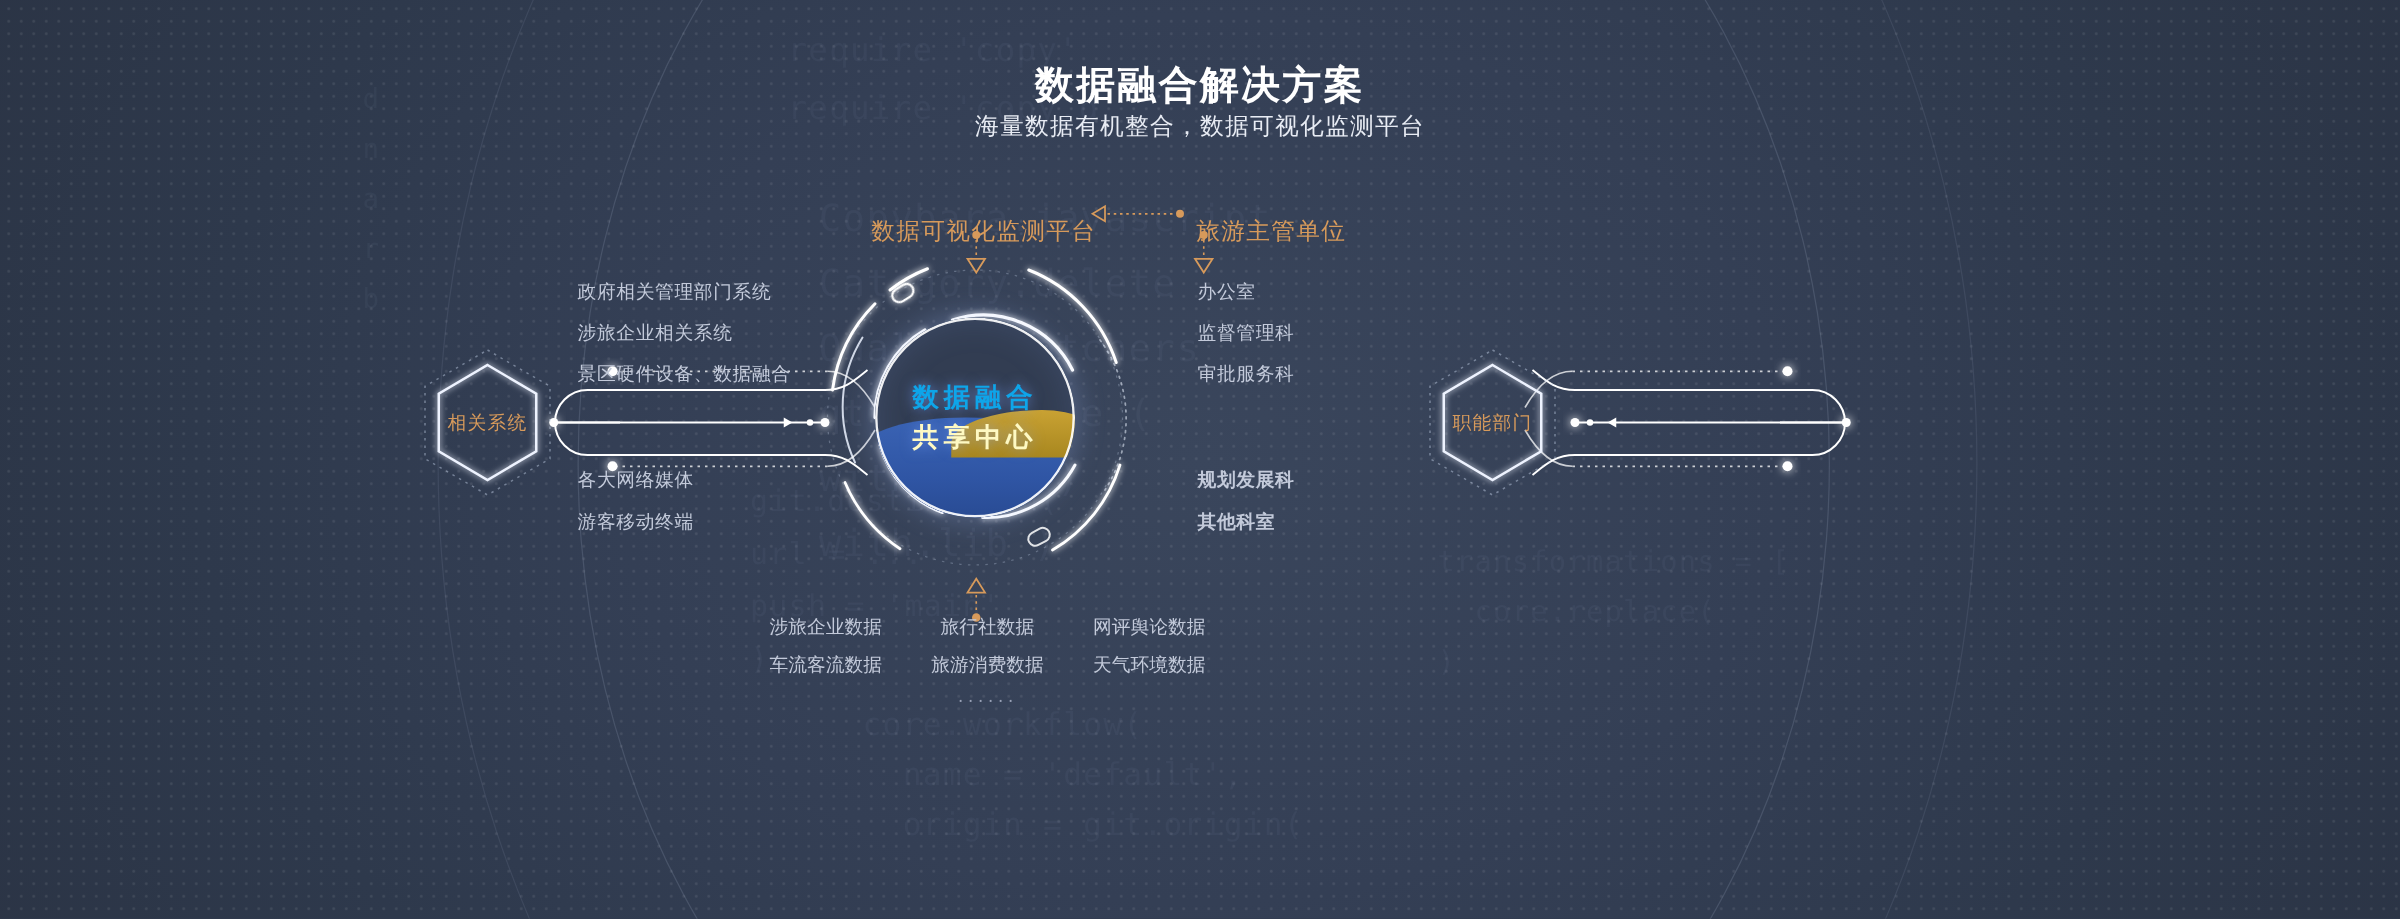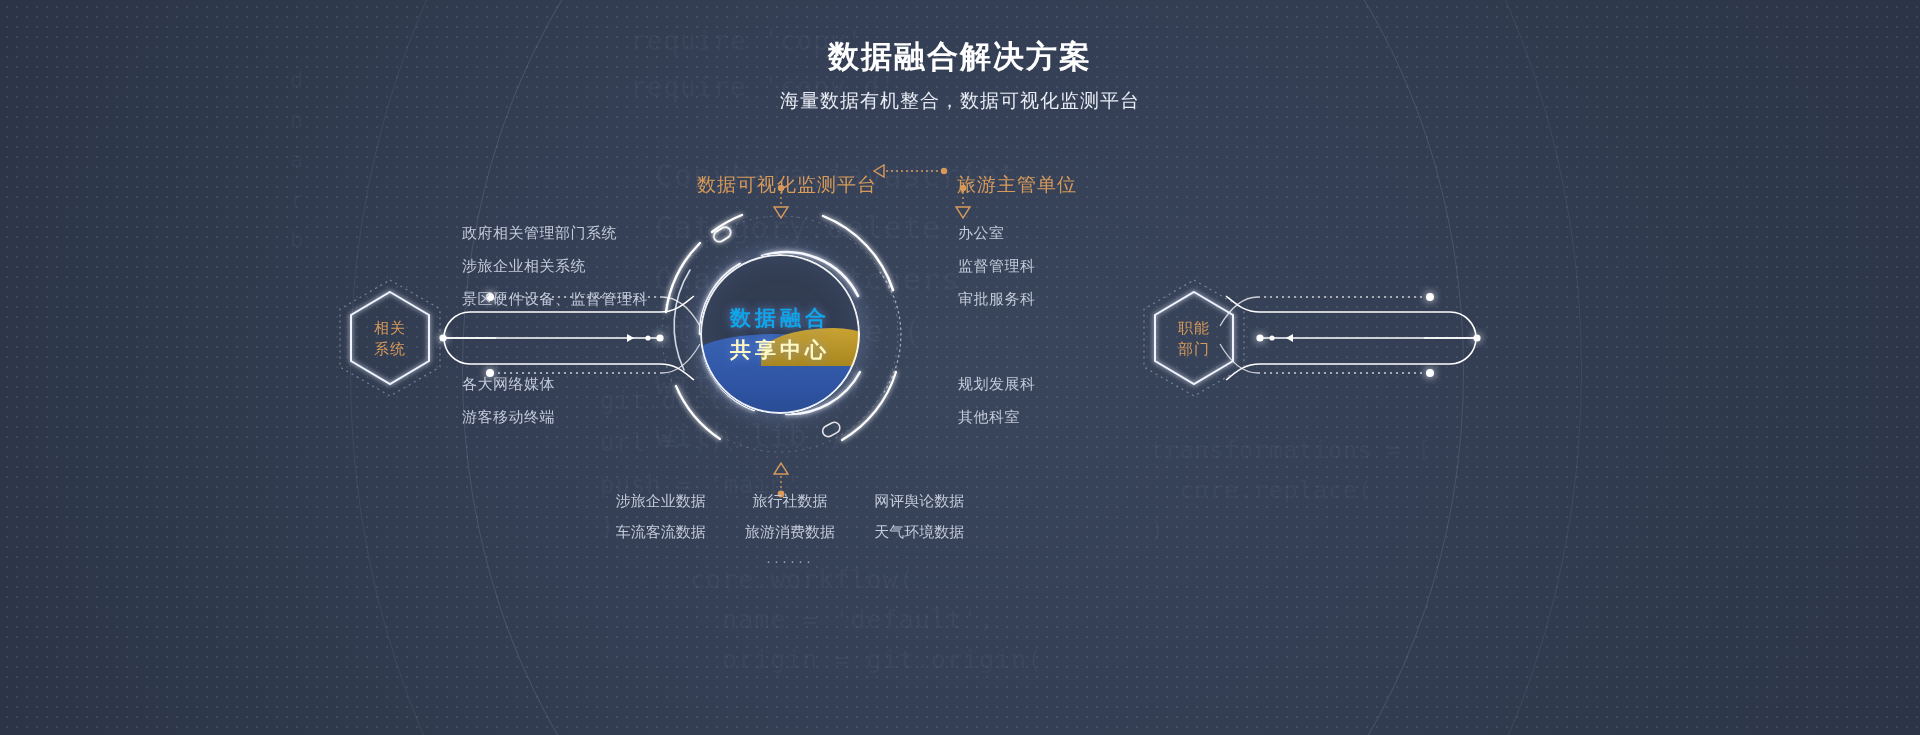--- a/index.html
+++ b/index.html
@@ -42,21 +42,21 @@
   }
   .bg-arc.a1{left:462px;top:-250px;width:1000px;height:1240px;}
   .bg-arc.a2{left:350px;top:-400px;width:1230px;height:1540px;border-color:rgba(186,198,224,0.10);}
 
   
   .stage{position:absolute;inset:0;z-index:5;}
   svg.lines{position:absolute;left:0;top:0;width:1920px;height:735px;overflow:visible;}
 
   
   .title{
-    position:absolute;left:0;right:0;top:36px;text-align:center;
+    position:absolute;left:0;right:0;top:47px;text-align:center;
     font-size:31px;font-weight:bold;color:#ffffff;letter-spacing:2px;
     z-index:8;
   }
   .subtitle{
     position:absolute;left:0;right:0;top:88px;text-align:center;
     font-size:19px;color:#e8ecf4;letter-spacing:1px;font-weight:normal;
     z-index:8;
   }
 
   
@@ -67,31 +67,31 @@
   .top-label.left{left:697px;}
   .top-label.right{left:957px;}
 
   
   .hex-wrap{position:absolute;z-index:9;width:106px;height:120px;}
   .hex-wrap.left{left:337px;top:278px;}
   .hex-wrap.right{left:1141px;top:278px;}
   .hex-outer,.hex-inner{position:absolute;left:0;top:0;width:106px;height:120px;}
   .hex-label{
     position:absolute;left:0;top:0;width:106px;height:120px;
-    display:flex;flex-direction:column;align-items:center;justify-content:center;
+    display:flex;align-items:center;justify-content:center;
     color:#d79a5b;font-size:15px;line-height:21px;letter-spacing:1px;
   }
 
   
   .col{position:absolute;z-index:9;color:#c3cada;font-size:15px;letter-spacing:0.5px;white-space:nowrap;}
   .col .row{margin-bottom:14px;}
   .col.l-top{left:462px;top:224px;}
   .col.l-bot{left:462px;top:375px;}
   .col.r-top{left:958px;top:224px;}
-  .col.r-bot{left:958px;top:375px;}
+  .col.r-bot{left:958px;top:375px;font-weight:bold;}
 
   
   .bottom-grid{
     position:absolute;left:600px;top:492px;width:380px;z-index:9;
     display:grid;grid-template-columns:repeat(3,1fr);
     column-gap:8px;row-gap:12px;
     color:#c3cada;font-size:15px;text-align:center;white-space:nowrap;
   }
   .bottom-ellipsis{
     position:absolute;left:600px;top:552px;width:380px;text-align:center;
@@ -303,21 +303,21 @@
   </svg>
   <div class="hex-label">
     <span>职能</span>
     <span>部门</span>
   </div>
 </div>
 
 <div class="col l-top">
   <div class="row">政府相关管理部门系统</div>
   <div class="row">涉旅企业相关系统</div>
-  <div class="row">景区硬件设备、监督管理科</div>
+  <div class="row">景区硬件设备、数据融合</div>
 </div>
 <div class="col l-bot">
   <div class="row">各大网络媒体</div>
   <div class="row">游客移动终端</div>
 </div>
 <div class="col r-top">
   <div class="row">办公室</div>
   <div class="row">监督管理科</div>
   <div class="row">审批服务科</div>
 </div>

